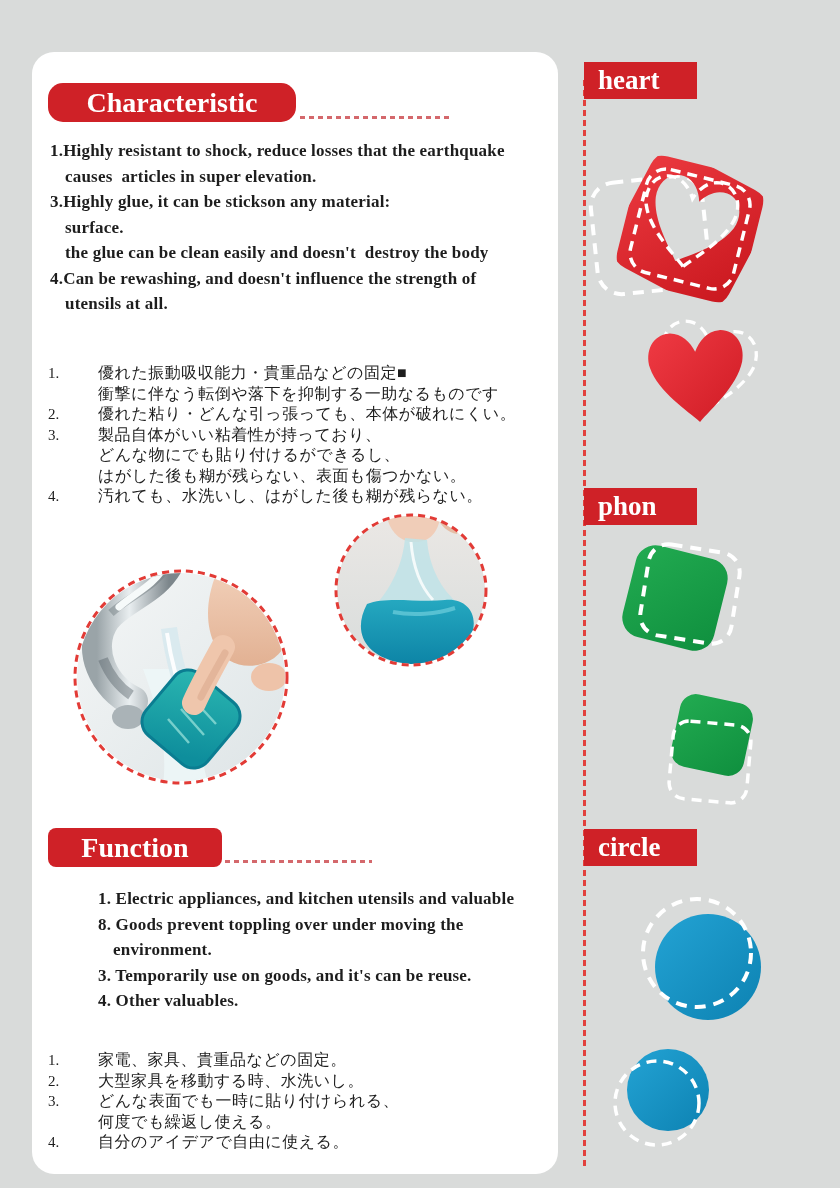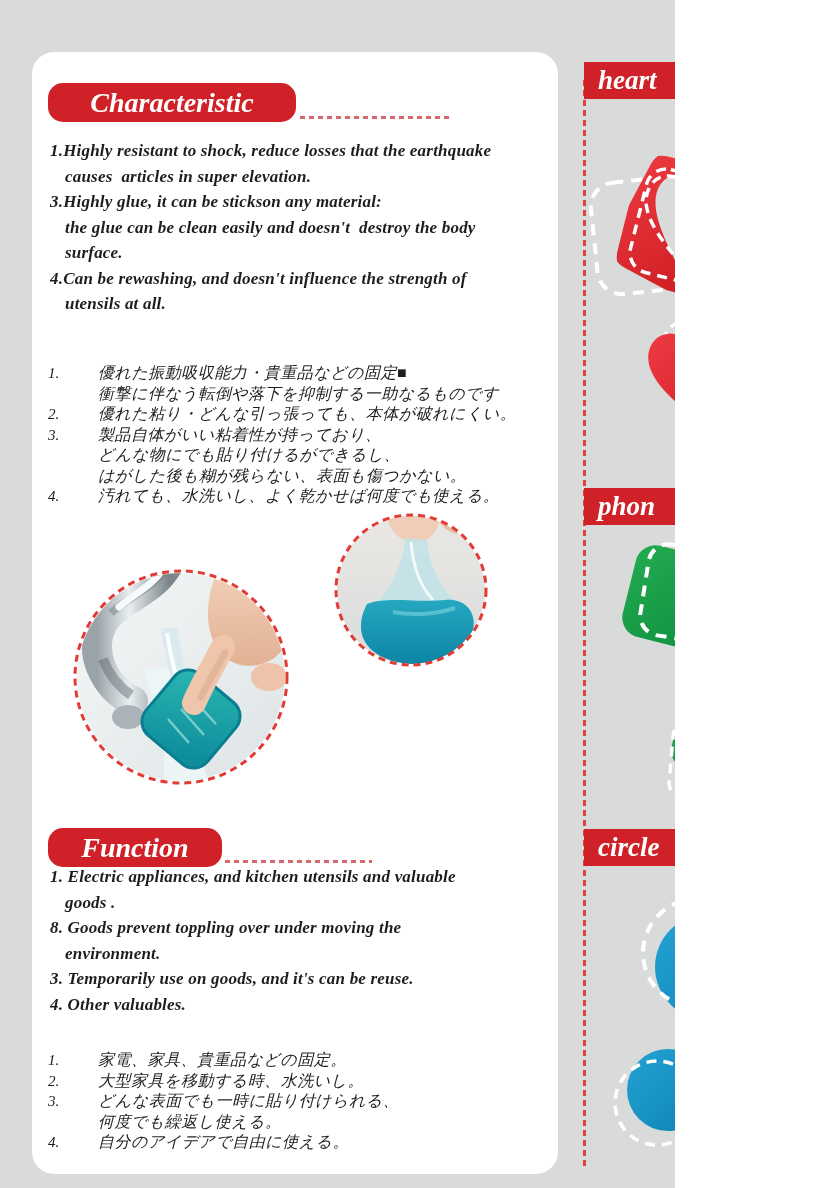--- a/index.html
+++ b/index.html
@@ -1,27 +1,27 @@
 <!DOCTYPE html>
 <html style="--page-bg: #d9dbda; --panel-bg: #ffffff; --badge-red: #cf2127; --dash-red: #d4686c; --line-red: #e2413d; --heart-red: #e62e36; --green: #1aa24b; --blue: #1694c8; --teal-pad: #1ba8a8; --text: #1d1d1d;"><head>
 <meta charset="utf-8">
 <style>
   html,body{margin:0;padding:0;}
-  .page{position:relative;width:675px;height:1188px;background:var(--page-bg,#d9dbda);overflow:hidden;
-        font-family:"Liberation Serif","DejaVu Serif",serif;font-style:italic;}
+  .page{position:relative;width:840px;height:1188px;background:var(--page-bg,#d9dbda);overflow:hidden;
+        font-family:"Liberation Serif","DejaVu Serif",serif;}
   .panel{position:absolute;left:32px;top:52px;width:526px;height:1122px;background:var(--panel-bg,#fff);border-radius:22px;}
   .badge{position:absolute;background:var(--badge-red,#cf2127);color:#fff;display:flex;align-items:center;justify-content:center;
          font-weight:bold;font-family:"Liberation Serif","DejaVu Serif",serif;}
   .badge-char{left:16px;top:31px;width:248px;height:39px;border-radius:15px;font-size:28px;}
-  .badge-func{left:16px;top:776px;width:174px;height:39px;border-radius:15px;font-size:28px;}
+  .badge-func{left:16px;top:776px;width:174px;height:39px;border-radius:8px;font-size:28px;}
   .leader{position:absolute;height:3px;background:repeating-linear-gradient(90deg,var(--dash-red,#d4686c) 0 5px,transparent 5px 9px);}
   .leader-char{left:268px;top:64px;width:150px;}
   .leader-func{left:193px;top:808px;width:147px;}
   .en-list{position:absolute;left:18px;width:500px;}
-  #char-en{top:86px;} #func-en{top:812px;}
+  #char-en{top:86px;} #func-en{top:834px;margin-left:48px;}
   .en-line{font-weight:bold;font-size:17px;line-height:25.5px;color:var(--text,#1d1d1d);letter-spacing:0.2px;white-space:pre;}
   .en-line.cont{padding-left:15px;}
   .jp-list{position:absolute;left:16px;width:505px;}
   #char-jp{top:311px;} #func-jp{top:998px;}
   .jp-item{display:flex;}
   .jp-num{width:50px;flex:none;font-size:15px;line-height:20.5px;color:var(--text,#1d1d1d);}
   .jp-line{font-size:16px;line-height:20.5px;color:var(--text,#1d1d1d);letter-spacing:0.5px;white-space:pre;}
   .photo{position:absolute;}
   .photo-large{left:41px;top:517px;width:216px;height:216px;}
   .photo-small{left:301px;top:460px;width:157px;height:157px;}
@@ -43,22 +43,22 @@
       <span>Characteristic</span>
     </div>
     <div class="leader leader-char"></div>
     <div class="en-list" id="char-en">
         <div class="en-item">
           <div class="en-line">1.Highly resistant to shock, reduce losses that the earthquake</div>
           <div class="en-line cont">causes  articles in super elevation.</div>
         </div>
         <div class="en-item">
           <div class="en-line">3.Highly glue, it can be stickson any material:</div>
+          <div class="en-line cont">surface.</div>
           <div class="en-line cont">the glue can be clean easily and doesn't  destroy the body</div>
-          <div class="en-line cont">surface.</div>
         </div>
         <div class="en-item">
           <div class="en-line">4.Can be rewashing, and doesn't influence the strength of</div>
           <div class="en-line cont">utensils at all.</div>
         </div>
       </div>
     <div class="jp-list" id="char-jp">
         <div class="jp-item">
           <span class="jp-num">1.</span>
           <div>
@@ -76,21 +76,21 @@
           <span class="jp-num">3.</span>
           <div>
             <div class="jp-line">製品自体がいい粘着性が持っており、</div>
             <div class="jp-line">どんな物にでも貼り付けるができるし、</div>
             <div class="jp-line">はがした後も糊が残らない、表面も傷つかない。</div>
           </div>
         </div>
         <div class="jp-item">
           <span class="jp-num">4.</span>
           <div>
-            <div class="jp-line">汚れても、水洗いし、よく乾かせば何度でも使える。</div>
+            <div class="jp-line">汚れても、水洗いし、はがした後も糊が残らない。</div>
           </div>
         </div>
       </div>
 
     <div class="photo photo-large">
       <svg width="216" height="216" viewBox="0 0 216 216">
         <defs>
           <clipPath id="pc1">
               <circle cx="108" cy="108" r="104"></circle>
             </clipPath>
@@ -163,21 +163,20 @@
       </svg>
     </div>
 
     <div class="badge badge-func">
       <span>Function</span>
     </div>
     <div class="leader leader-func"></div>
     <div class="en-list" id="func-en">
         <div class="en-item">
           <div class="en-line">1. Electric appliances, and kitchen utensils and valuable</div>
-          <div class="en-line cont">goods .</div>
         </div>
         <div class="en-item">
           <div class="en-line">8. Goods prevent toppling over under moving the</div>
           <div class="en-line cont">environment.</div>
         </div>
         <div class="en-item">
           <div class="en-line">3. Temporarily use on goods, and it's can be reuse.</div>
         </div>
         <div class="en-item">
           <div class="en-line">4. Other valuables.</div>

